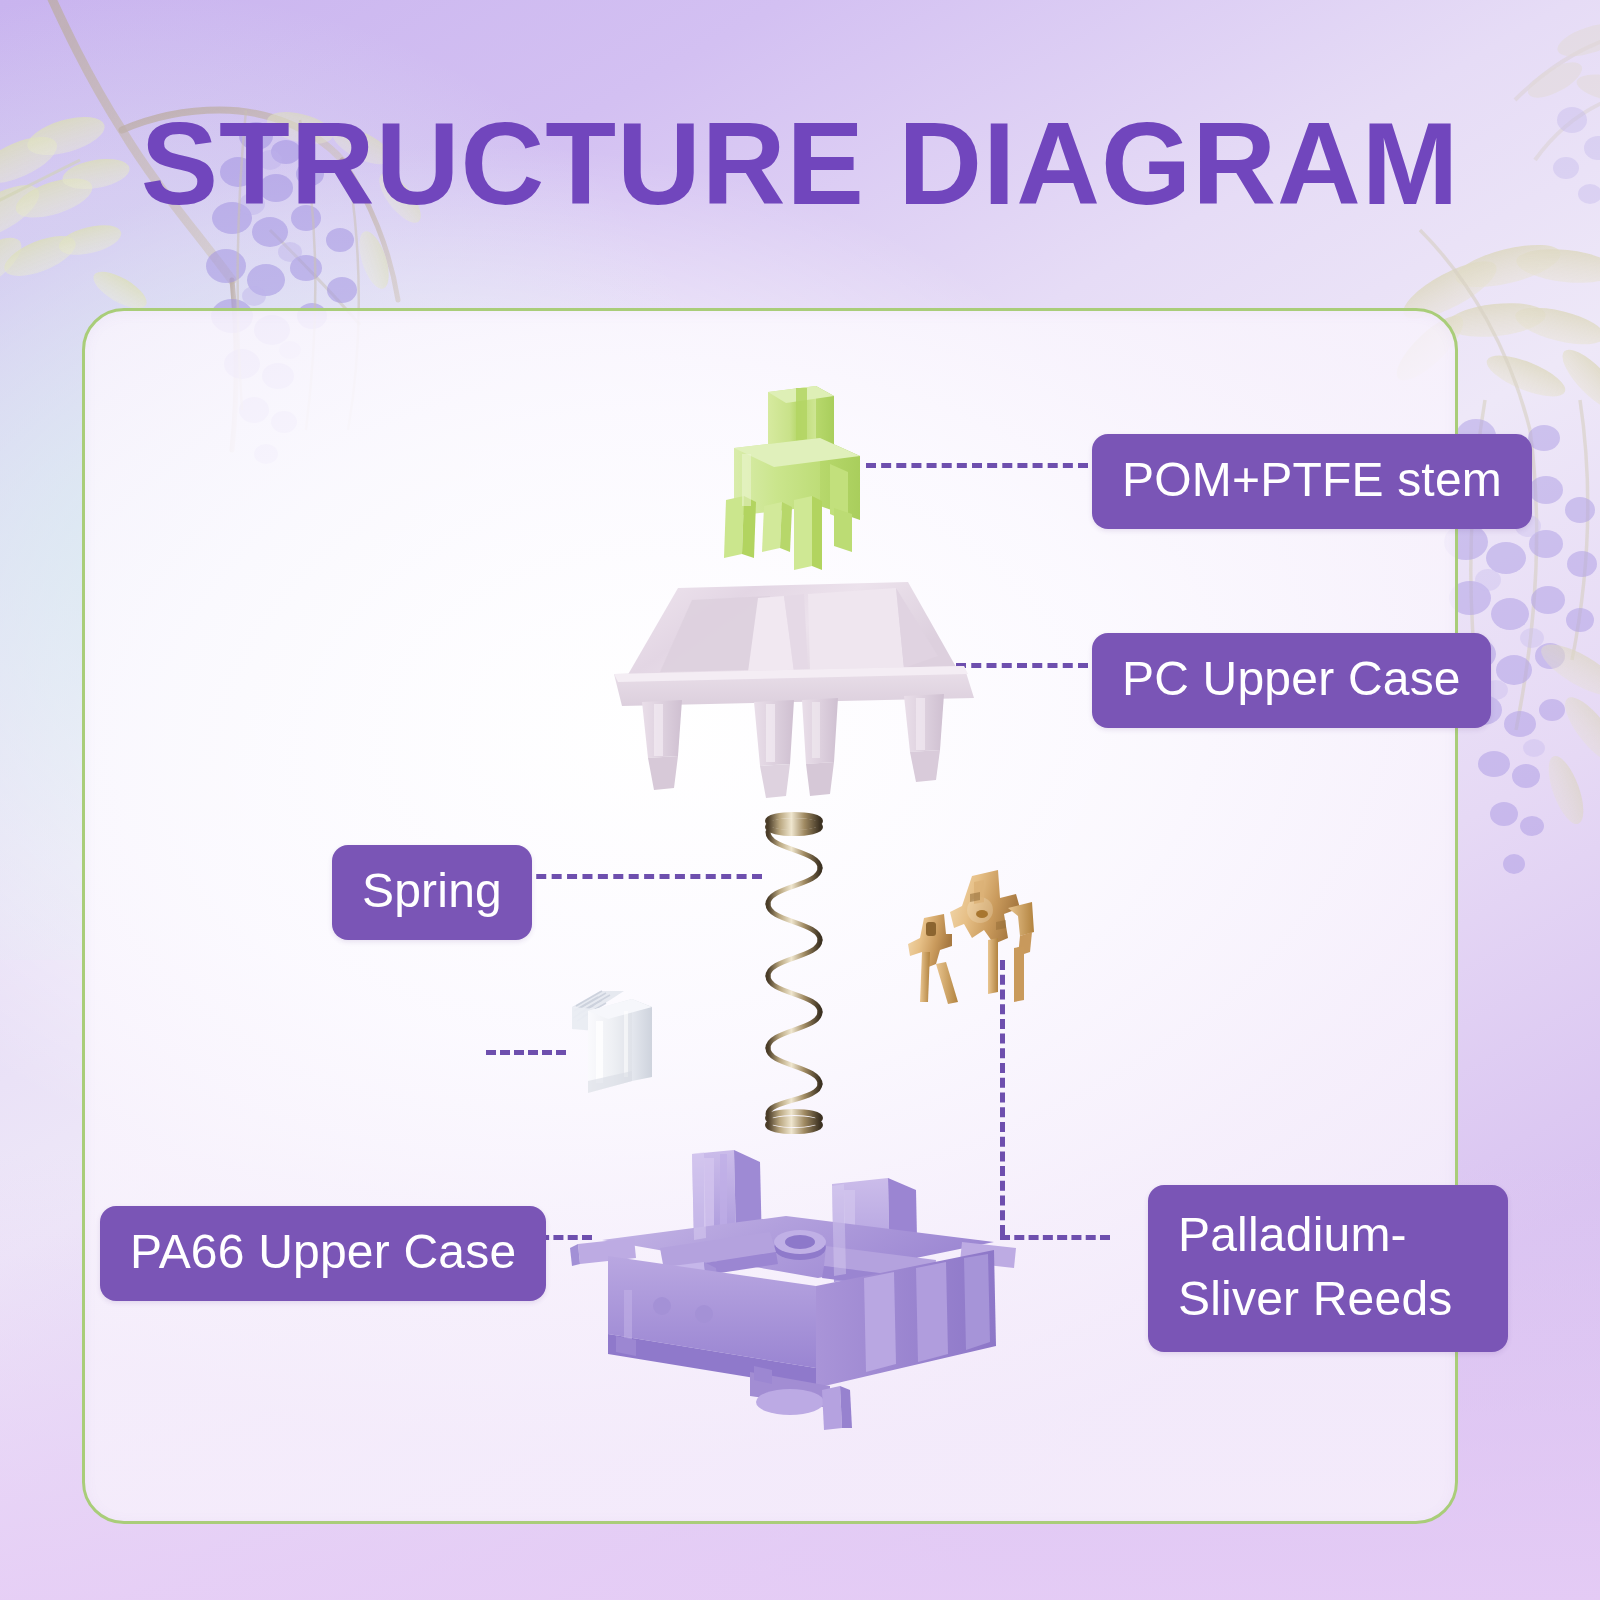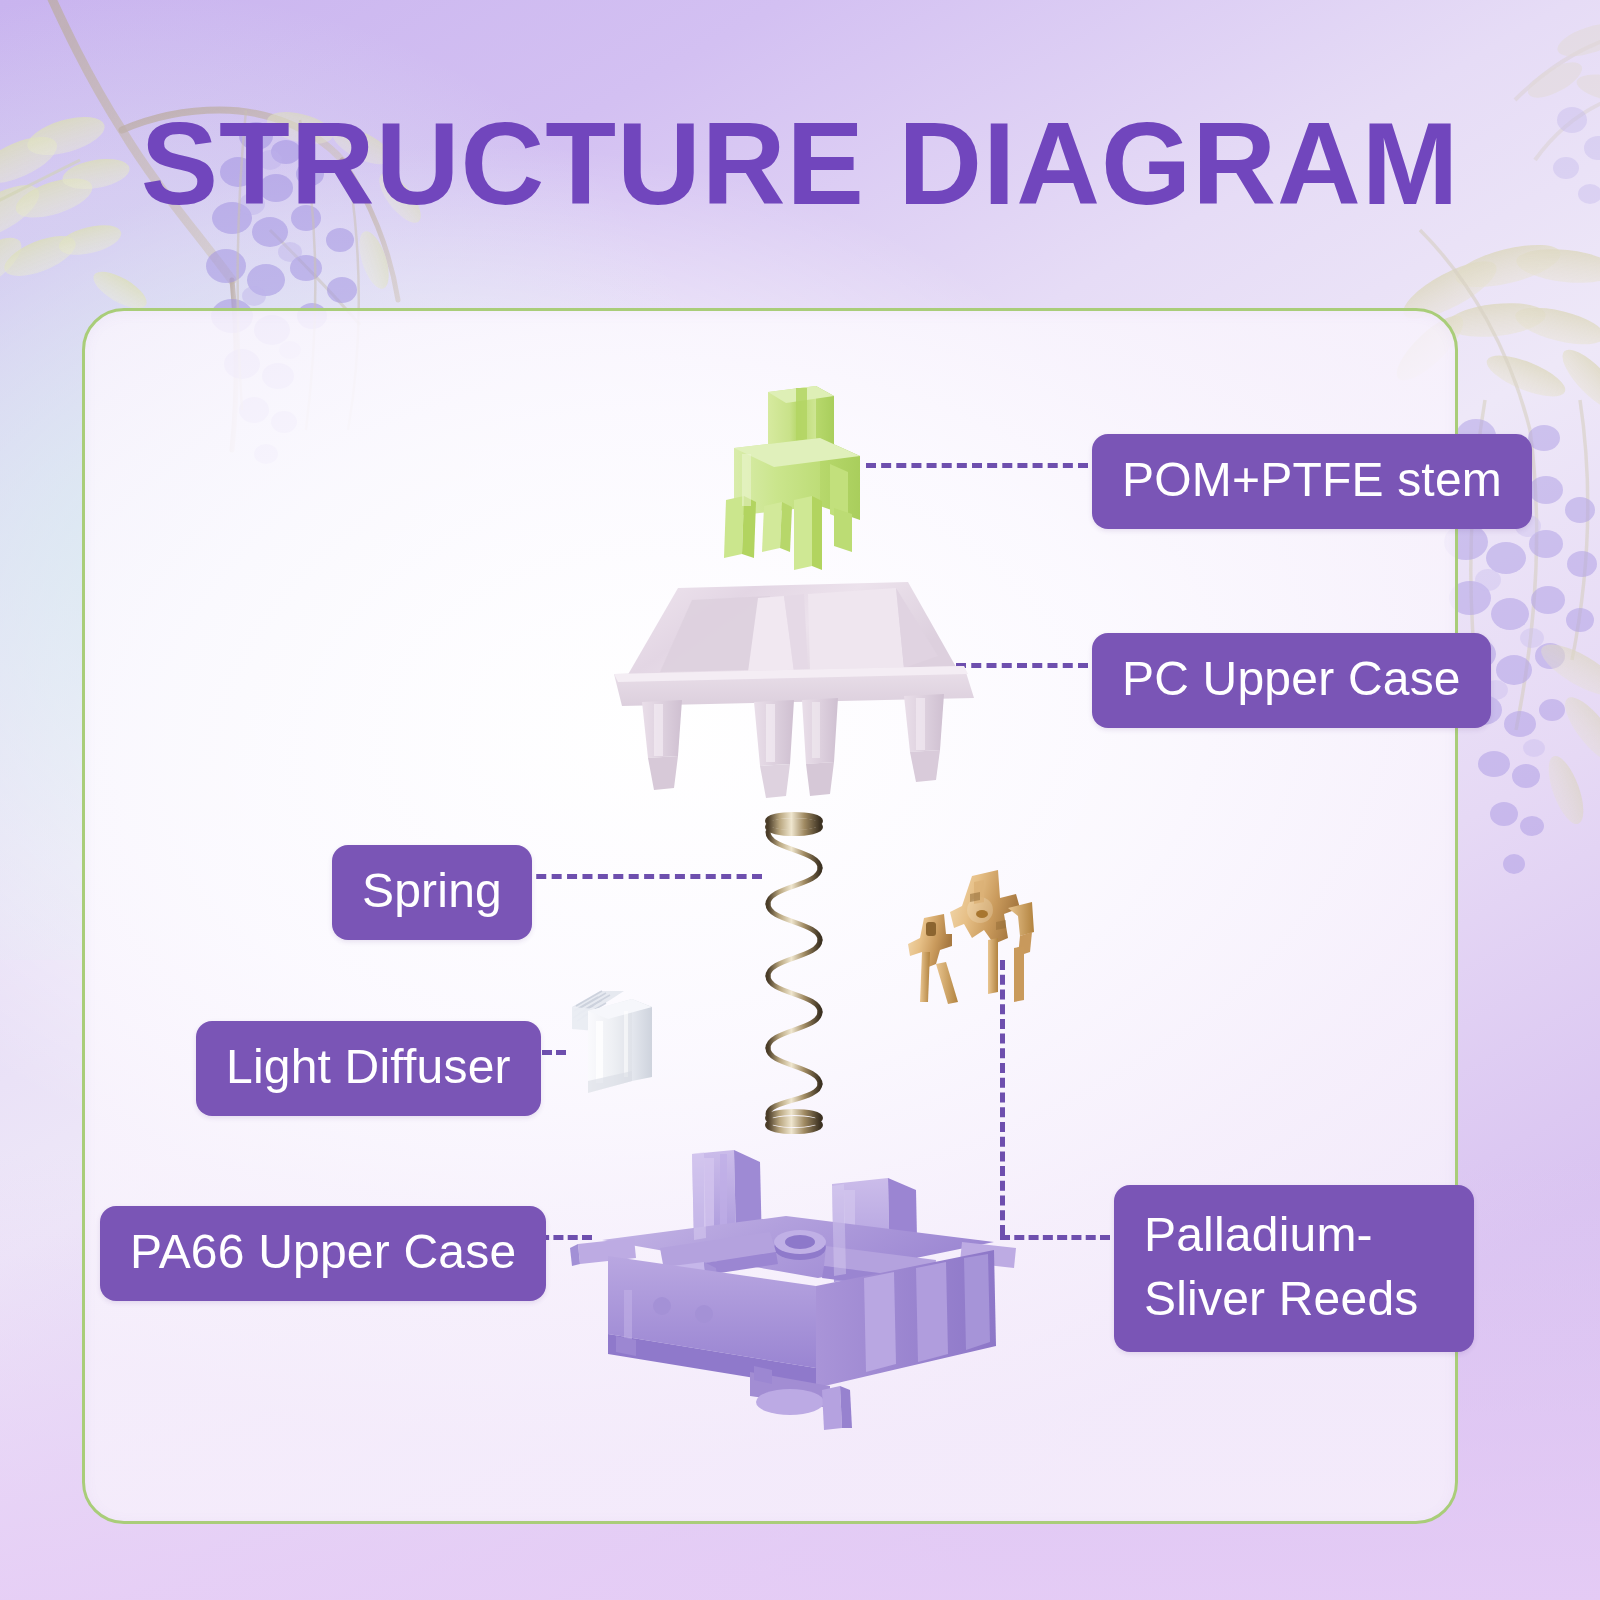--- a/index.html
+++ b/index.html
@@ -270,25 +270,24 @@
   <div class="dash-h" style="left:482px; top:1235px; width:110px;"></div>
   <div class="dash-v" style="left:1000px; top:960px;  height:275px;"></div>
   <div class="dash-h" style="left:1000px; top:1235px; width:110px;"></div>
 
   <div class="lbl" style="left:1092px; top:434px;">POM+PTFE stem</div>
 
   <div class="lbl" style="left:332px; top:845px;">Spring</div>
 
   <div class="lbl" style="left:1092px; top:633px;">PC Upper Case</div>
 
-  <div class="lbl" style="left:196px; top:1021px;">Light Diffuser</div>
 
   <div class="lbl" style="left:100px; top:1206px;">PA66 Upper Case</div>
 
-  <div class="lbl two" style="left:1114px; top:1185px;">Palladium-Sliver Reeds</div>
+  <div class="lbl two" style="left:1148px; top:1185px;">Palladium-Sliver Reeds</div>
 
   <div class="part" style="left:712px; top:380px; width:170px; height:190px;">
     <svg viewBox="0 0 170 190" width="170" height="190">
       <defs>
         <linearGradient id="gTop" x1="0" y1="0" x2="1" y2="0">
           <stop offset="0" stop-color="#d6ea9f"></stop>
           <stop offset=".45" stop-color="#c9e28a"></stop>
           <stop offset=".6" stop-color="#b9d96e"></stop>
           <stop offset="1" stop-color="#cfe694"></stop>
         </linearGradient>

